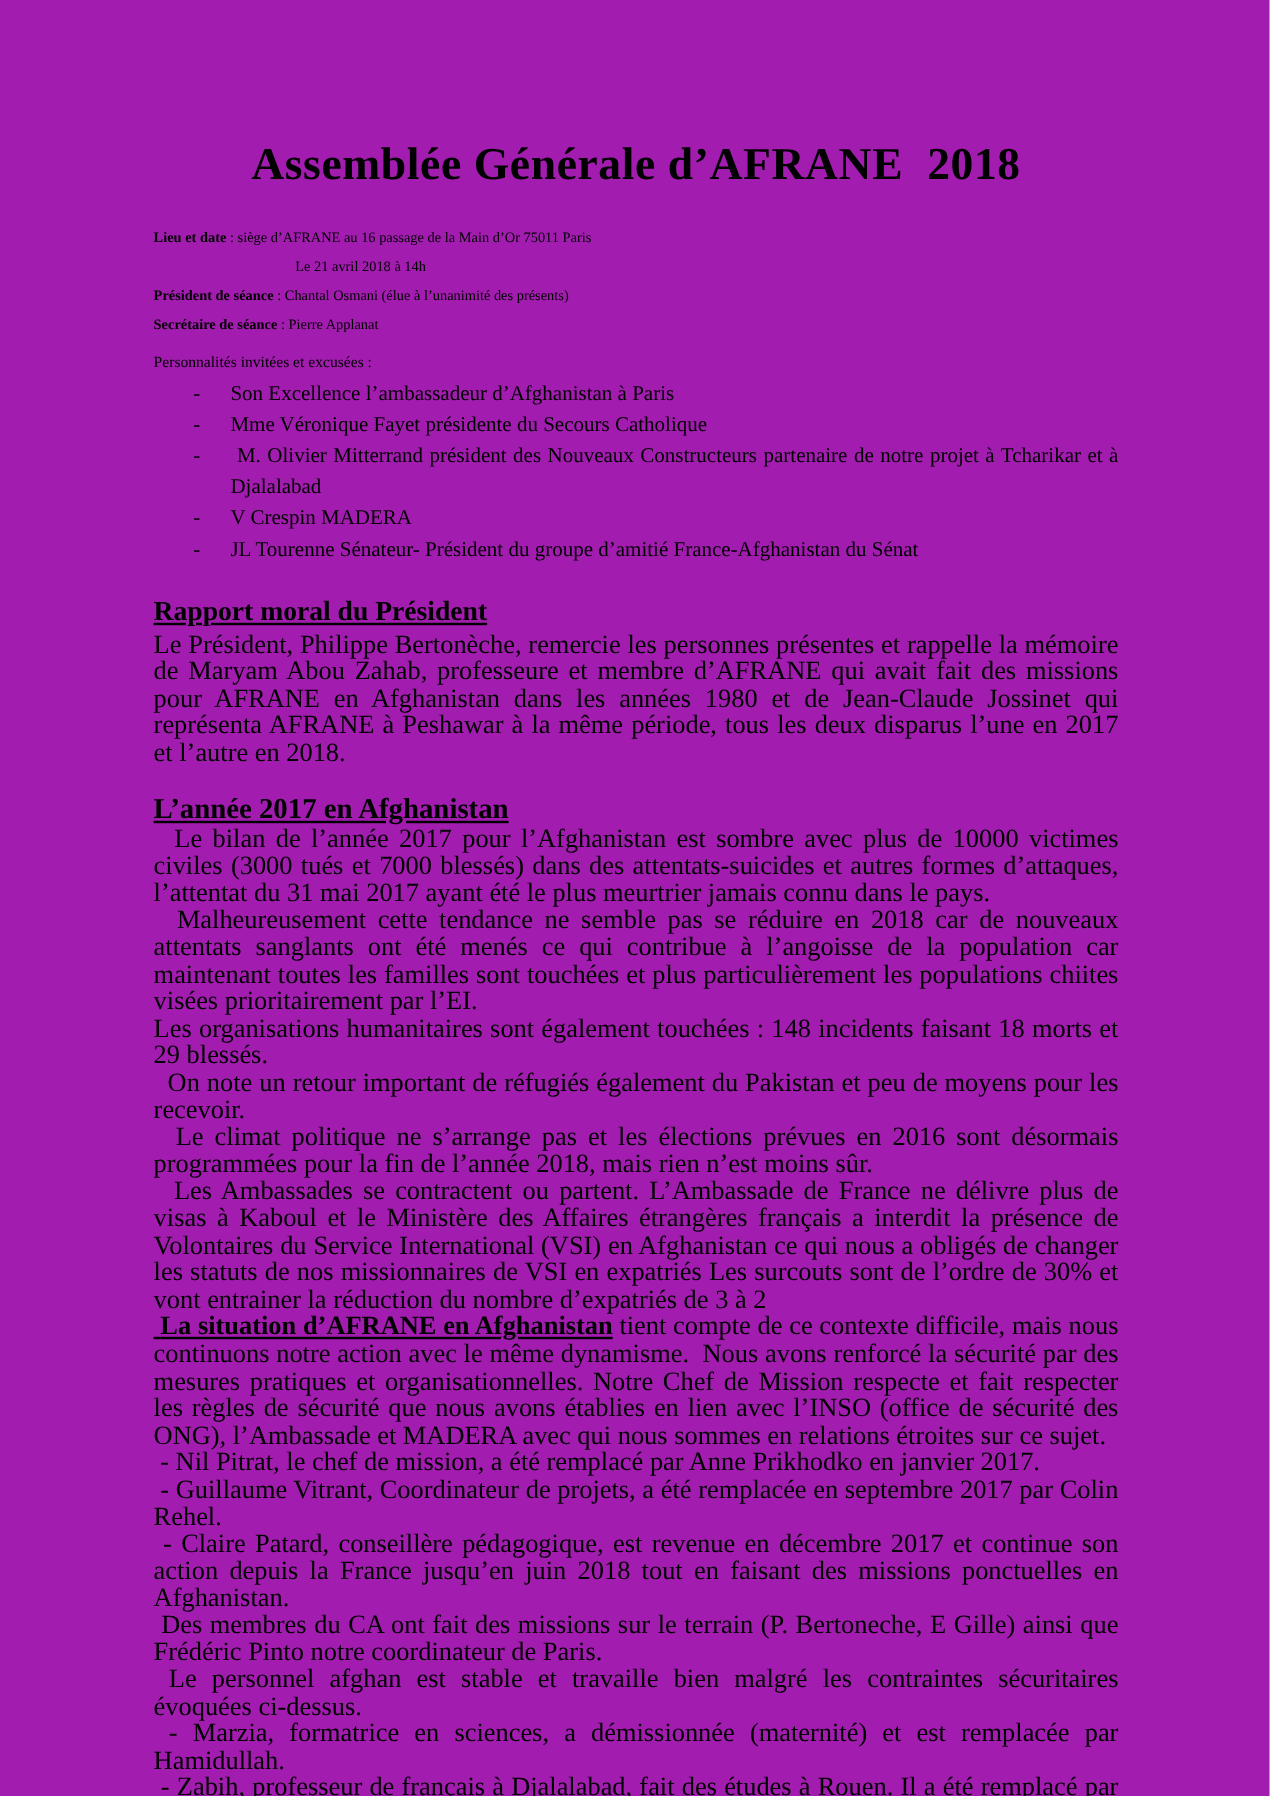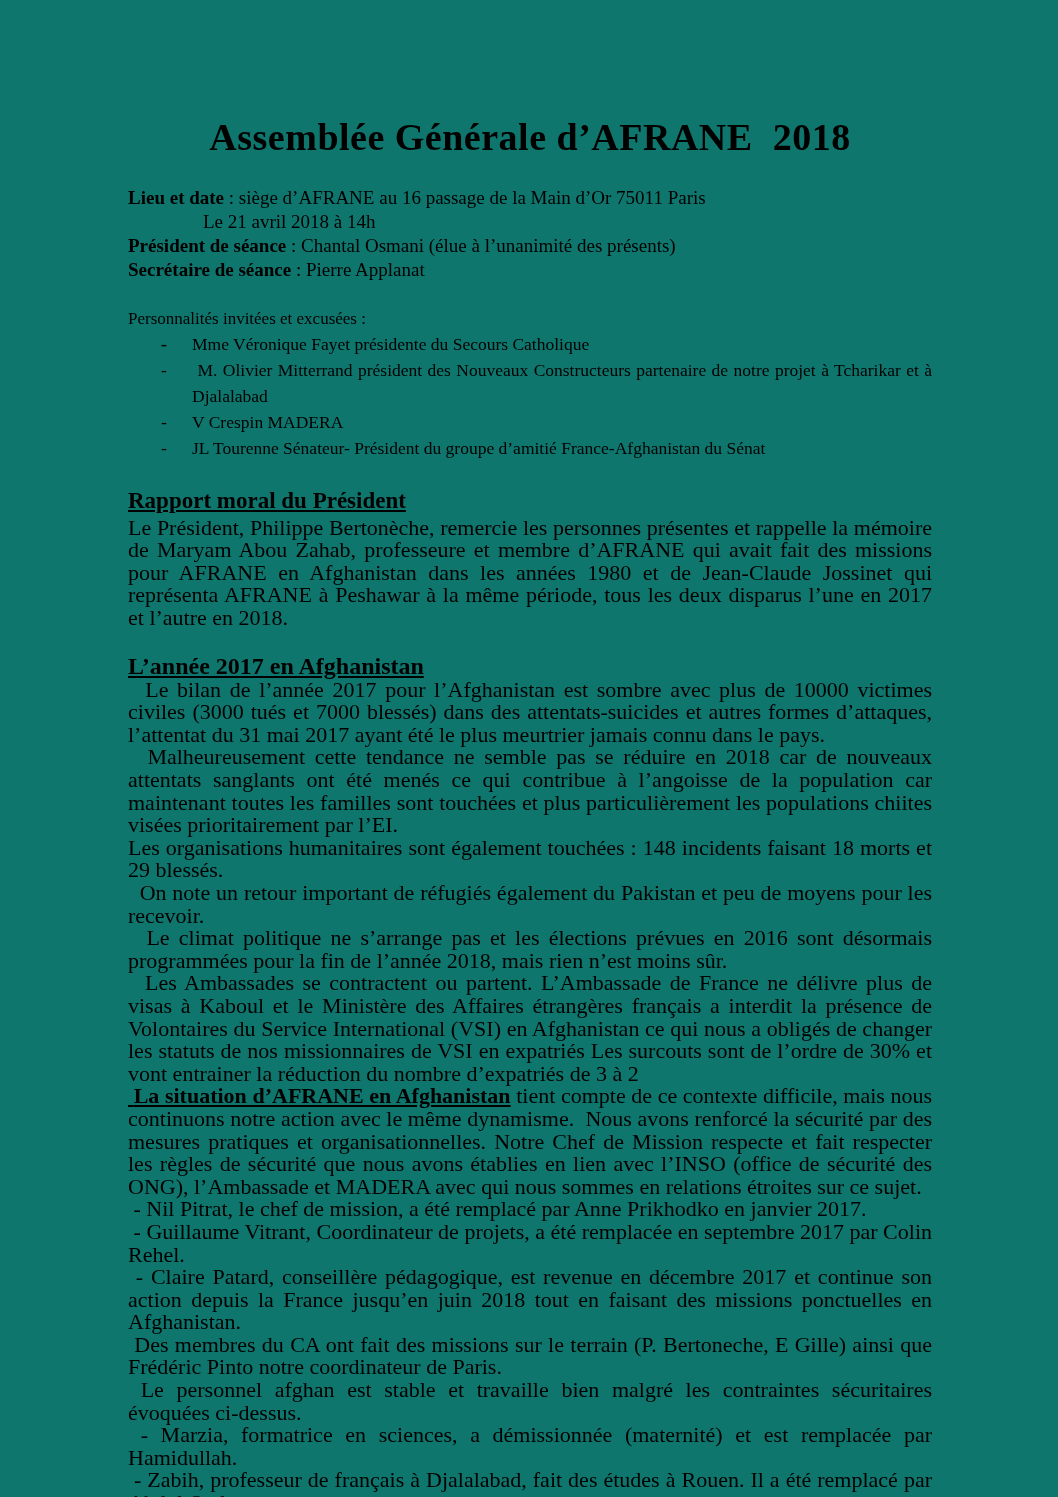--- a/index.html
+++ b/index.html
@@ -1,42 +1,42 @@
 <!DOCTYPE html>
 <html><head>
 <meta charset="utf-8">
 <style>
   html, body { margin: 0; padding: 0; background: #e8e8e8; }
   .page {
     width: 1058px;
     height: 1497px;
     margin: 0 auto;
-    background: #0f766e;
+    background: #a21caf;
     color: #000000;
     font-family: "Liberation Serif", "DejaVu Serif", serif;
     overflow: hidden;
     box-sizing: border-box;
     padding: 116px 126px 0 128px;
   }
   .doc-title {
     font-size: 38px;
     line-height: 1.15;
     font-weight: bold;
     text-align: center;
     margin: 0 0 26px 0;
     white-space: pre-wrap;
     letter-spacing: 0.5px;
   }
-  .meta-block { font-size: 19px; line-height: 24px; }
+  .meta-block { font-size: 12px; line-height: 24px; }
   .meta-line { margin: 0; white-space: pre-wrap; }
   .meta-label { font-weight: bold; }
-  .meta-indent { margin-left: 75px; }
+  .meta-indent { margin-left: 118px; }
   .inv-heading {
-    font-size: 17px; line-height: 24px;
-    margin-top: 25px; margin-bottom: 0;
+    font-size: 13px; line-height: 24px;
+    margin-top: 8px; margin-bottom: 0;
   }
   .invitee {
     position: relative;
     padding-left: 64px;
     font-size: 17.5px;
     line-height: 26px;
     text-align: justify;
     white-space: pre-wrap;
   }
   .invitee .dash { position: absolute; left: 33px; top: 0; }
@@ -75,21 +75,21 @@
 
   <div class="meta-block">
     <p class="meta-line"><span class="meta-label">Lieu et date</span><span> : siège d’AFRANE au 16 passage de la Main d’Or 75011 Paris</span></p>
     <p class="meta-line meta-indent">Le 21 avril 2018 à 14h</p>
     <p class="meta-line"><span class="meta-label">Président de séance</span><span> : Chantal Osmani (élue à l’unanimité des présents)</span></p>
     <p class="meta-line"><span class="meta-label">Secrétaire de séance</span><span> : Pierre Applanat</span></p>
   </div>
 
   <p class="inv-heading">Personnalités invitées et excusées :</p>
   <div>
-    <div class="invitee"><span class="dash">-</span></div>
+    <div class="invitee"><span class="dash">-</span><span>Son Excellence l’ambassadeur d’Afghanistan à Paris</span></div>
     <div class="invitee"><span class="dash">-</span><span>Mme Véronique Fayet présidente du Secours Catholique</span></div>
     <div class="invitee"><span class="dash">-</span><span> M. Olivier Mitterrand président des Nouveaux Constructeurs partenaire de notre projet à Tcharikar et à Djalalabad</span></div>
     <div class="invitee"><span class="dash">-</span><span>V Crespin MADERA</span></div>
     <div class="invitee"><span class="dash">-</span><span>JL Tourenne Sénateur- Président du groupe d’amitié France-Afghanistan du Sénat</span></div>
   </div>
 
   <h2 class="h-rapport">Rapport moral du Président</h2>
   <p class="para">Le Président, Philippe Bertonèche, remercie les personnes présentes et rappelle la mémoire de Maryam Abou Zahab, professeure et membre d’AFRANE qui avait fait des missions pour AFRANE en Afghanistan dans les années 1980 et de Jean-Claude Jossinet qui représenta AFRANE à Peshawar à la même période, tous les deux disparus l’une en 2017 et l’autre en 2018.</p>
 
   <h3 class="h-annee">L’année 2017 en Afghanistan</h3>

